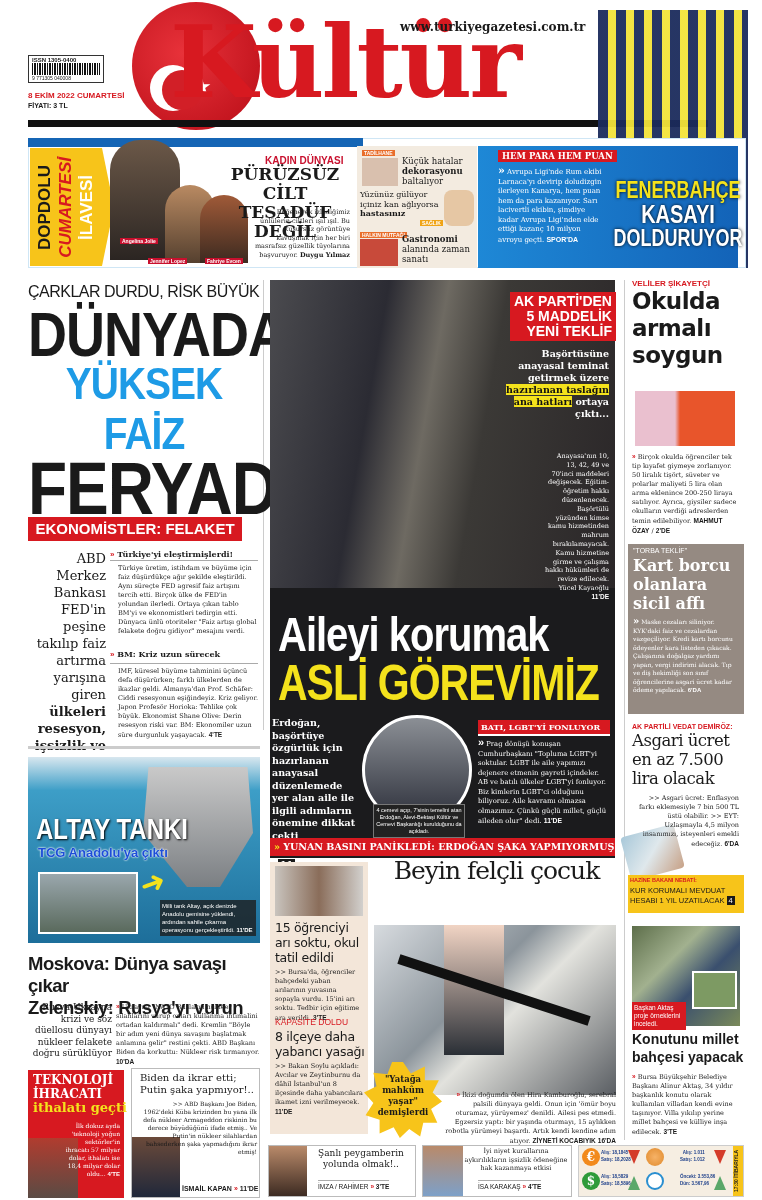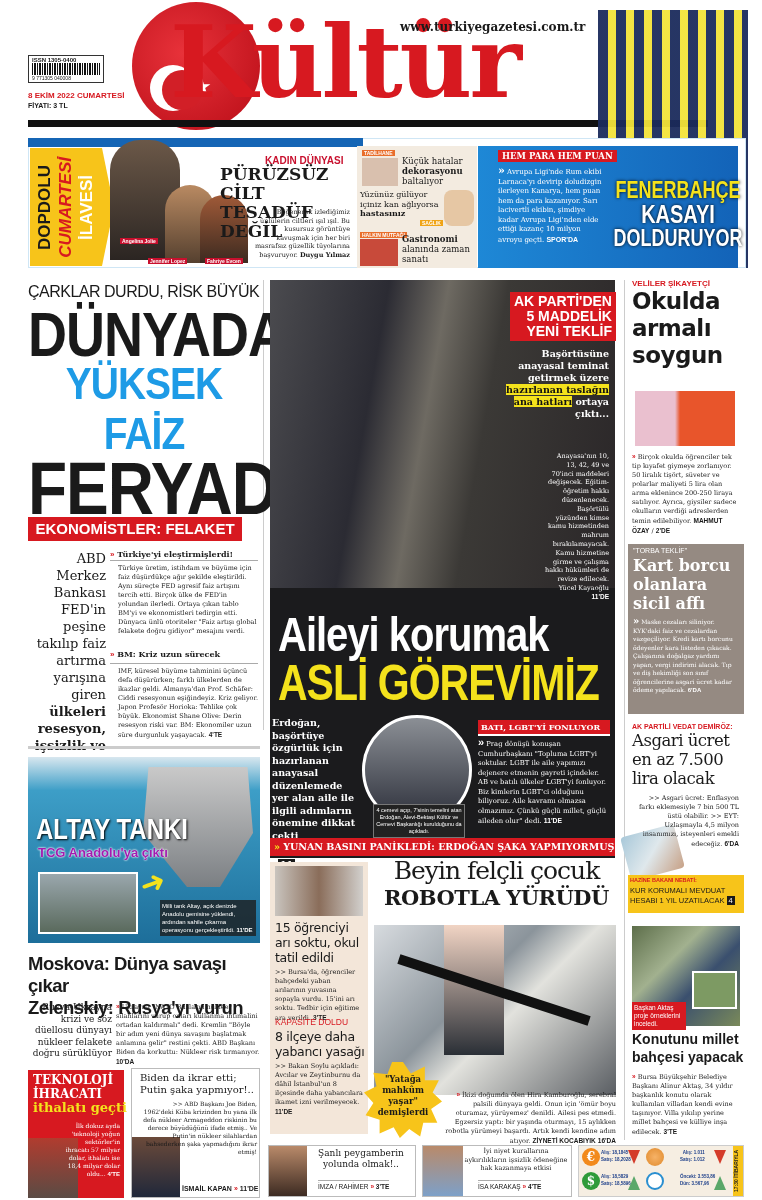--- a/index.html
+++ b/index.html
@@ -68,21 +68,21 @@
   </div>
 </div>
 <div class="abs" id="supp-arrow"></div>
 <div class="abs" id="face1"></div>
 <div class="abs" id="face2"></div>
 <div class="abs" id="face3"></div>
 <span class="abs cap" style="left:120px;top:238px">Angelina Jolie</span>
 <span class="abs cap" style="left:148px;top:258px">Jennifer Lopez</span>
 <span class="abs cap" style="left:205px;top:258px">Fahriye Evcen</span>
 <div class="abs sans" style="left:265px;top:155px;color:#c8102e;font-weight:bold;font-size:10px">KADIN DÜNYASI</div>
-<div class="abs" style="left:220px;top:165px;width:130px;text-align:left;font-family:'DejaVu Serif',serif;font-weight:bold;font-size:17px;line-height:19px">
+<div class="abs" style="left:220px;top:165px;width:130px;text-align:center;font-family:'DejaVu Serif',serif;font-weight:bold;font-size:17px;line-height:19px">
   <div>PÜRÜZSÜZ CİLT</div>
   <div>TESADÜF DEĞİL</div>
 </div>
 <div class="abs p" style="left:250px;top:208px;width:100px;text-align:right;font-size:6.5px;line-height:8.5px">
   <span>Beğenerek izlediğimiz ünlülerin ciltleri ışıl ışıl. Bu kusursuz görüntüye kavuşmak için her biri masrafsız güzellik tüyolarına başvuruyor.</span>
   <b>Duygu Yılmaz</b>
 </div>
 
 <div class="abs" id="supp-mid"></div>
 <div class="abs" style="left:360px;top:150px;width:115px;height:38px">
@@ -146,21 +146,21 @@
   <div style="font-size:8px;font-weight:bold;border-bottom:1px solid #aaa;padding-bottom:4px"><span class="quote">»</span> <span>BM: Kriz uzun sürecek</span></div>
   <div class="p" style="font-size:6.5px;line-height:9px;padding-left:8px;margin-top:3px"><span>IMF, küresel büyüme tahminini üçüncü defa düşürürken; farklı ülkelerden de ikazlar geldi. Almanya'dan Prof. Schäfer: Ciddi resesyonun eşiğindeyiz. Kriz geliyor. Japon Profesör Horioka: Tehlike çok büyük. Ekonomist Shane Olive: Derin resesyon riski var. BM: Ekonomiler uzun süre durgunluk yaşayacak.</span> <b class="ref">4'TE</b></div>
 </div>
 <div class="abs" style="left:28px;top:746px;width:232px;height:3px;background:#ccc"></div>
 
 <div class="abs" style="left:28px;top:757px;width:232px;height:186px;background:linear-gradient(180deg,#d8e7ef 0%,#3d9ec7 18%,#1d6e9a 100%)">
   <div style="position:absolute;left:115px;top:10px;width:110px;height:120px;background:linear-gradient(#c9c9c9,#7b7f83);clip-path:polygon(5% 0,95% 0,100% 55%,70% 100%,40% 100%,0 55%)"></div>
   <div style="position:absolute;left:10px;top:115px;width:100px;height:62px;background:linear-gradient(#9aa7ad,#5a6a5d);border:2px solid #fff"></div>
 </div>
 <div class="abs" style="left:36px;top:815px;font-family:'Liberation Sans',sans-serif;font-weight:bold;font-size:24px;color:#fff;transform:scaleY(1.2);text-shadow:1px 1px 2px #000">ALTAY TANKI</div>
-<div class="abs" style="left:38px;top:845px;font-family:'Liberation Sans',sans-serif;font-weight:bold;font-size:13px;color:#a21caf;text-shadow:0 0 2px #fff,0 0 2px #fff">TCG Anadolu'ya çıktı</div>
+<div class="abs" style="left:38px;top:845px;font-family:'Liberation Sans',sans-serif;font-weight:bold;font-size:13px;color:#1d4ed8;text-shadow:0 0 2px #fff,0 0 2px #fff">TCG Anadolu'ya çıktı</div>
 <div class="abs" style="left:140px;top:865px;color:#f4e21c;font-size:30px;transform:rotate(-20deg)">➜</div>
 <div class="abs" style="left:160px;top:900px;width:96px;background:rgba(30,30,30,.8);color:#fff;font-family:'Liberation Sans',sans-serif;font-size:6px;line-height:8px;padding:2px">
   <span>Milli tank Altay, açık denizde Anadolu gemisine yüklendi, ardından sahile çıkarma operasyonu gerçekleştirildi.</span> <b>11'DE</b>
 </div>
 
 <div class="abs" style="left:28px;top:953px;width:235px;font-family:'Liberation Sans',sans-serif;font-weight:bold;font-size:18.5px;line-height:22px;letter-spacing:-0.5px">
   <div>Moskova: Dünya savaşı çıkar</div>
   <div>Zelenskiy: Rusya'yı vurun</div>
 </div>
 <div class="abs" style="left:28px;top:1002px;width:84px;text-align:right;font-size:9px;line-height:11.5px">Rusya-Ukrayna krizi ve söz düellosu dünyayı nükleer felakete doğru sürüklüyor</div>
@@ -236,21 +236,20 @@
 <div class="abs" style="left:275px;top:1029px;font-family:'DejaVu Sans',sans-serif;font-size:12.5px;line-height:15px;letter-spacing:-0.3px">
   <div>8 ilçeye daha</div>
   <div>yabancı yasağı</div>
 </div>
 <div class="abs p" style="left:275px;top:1062px;width:88px;font-size:6.5px;line-height:9px">
   <span>&gt;&gt; Bakan Soylu açıkladı: Avcılar ve Zeytinburnu da dâhil İstanbul'un 8 ilçesinde daha yabancılara ikamet izni verilmeyecek.</span> <b class="ref">11'DE</b>
 </div>
 
 <div class="abs" style="left:374px;top:856px;width:245px;text-align:center">
   <div style="font-family:'DejaVu Serif',serif;font-size:25px;line-height:30px;letter-spacing:-1px">Beyin felçli çocuk</div>
-  <div style="font-family:'DejaVu Serif',serif;font-weight:bold;font-size:21px;line-height:24px;letter-spacing:-0.5px">ROBOTLA YÜRÜDÜ</div>
 </div>
 <div class="abs" style="left:374px;top:925px;width:242px;height:170px;background:linear-gradient(135deg,#d7dbdf 0%,#8b949b 40%,#e2e2dd 55%,#5a5e63 100%)">
   <div style="position:absolute;left:70px;top:0;width:60px;height:130px;background:linear-gradient(#f1d4c4,#2a2f36)"></div>
   <div style="position:absolute;left:20px;top:60px;width:200px;height:10px;background:#111;transform:rotate(18deg)"></div>
 </div>
 <div class="abs" style="left:364px;top:1062px;width:78px;height:76px;background:#f7c41a;clip-path:polygon(50% 0,60% 15%,78% 6%,78% 24%,96% 24%,88% 40%,100% 52%,86% 62%,94% 80%,76% 80%,72% 98%,58% 88%,46% 100%,38% 86%,20% 94%,20% 76%,2% 70%,12% 54%,0 40%,16% 32%,12% 14%,30% 16%,36% 0)"></div>
 <div class="abs" style="left:372px;top:1074px;width:62px;text-align:center;font-family:'DejaVu Serif',serif;font-weight:bold;font-size:8.5px;line-height:11px;color:#1a1a1a">
   <div>"Yatağa</div>
   <div>mahkûm</div>
   <div>yaşar"</div>

